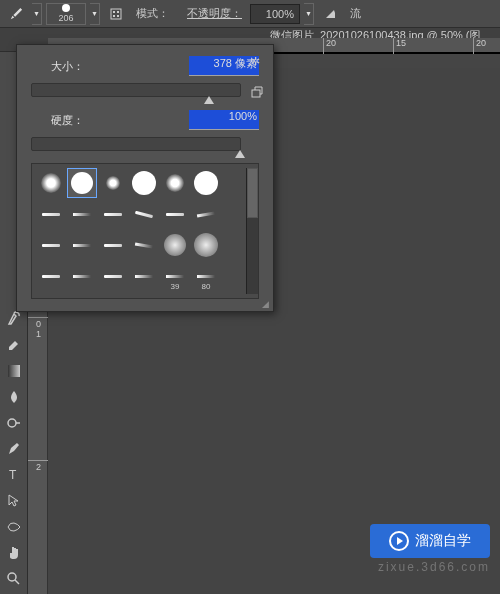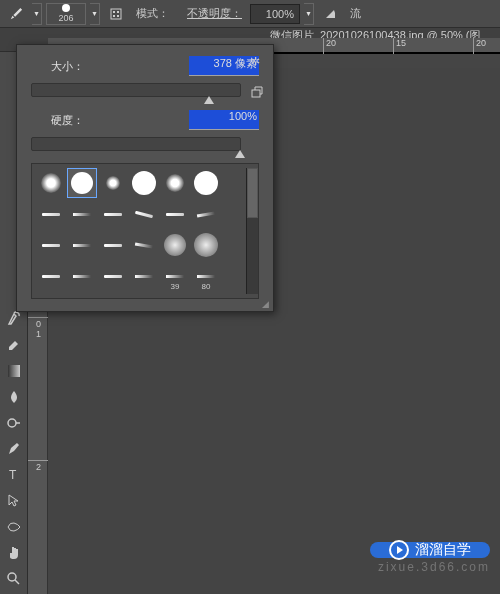--- a/index.html
+++ b/index.html
@@ -305,29 +305,29 @@
       height: 10px;
       color: #888;
       font-size: 9px;
       line-height: 8px;
     }
     .watermark {
       position: absolute;
       right: 10px;
       bottom: 36px;
       width: 120px;
-      height: 16px;
+      height: 34px;
       background: #2a6cd6;
       color: #fff;
       display: flex;
       align-items: center;
       justify-content: center;
       gap: 6px;
       font-size: 14px;
-      border-radius: 11px;
+      border-radius: 4px;
     }
     .watermark-play {
       width: 20px;
       height: 20px;
       border: 2px solid #fff;
       border-radius: 50%;
       display: flex;
       align-items: center;
       justify-content: center;
     }

